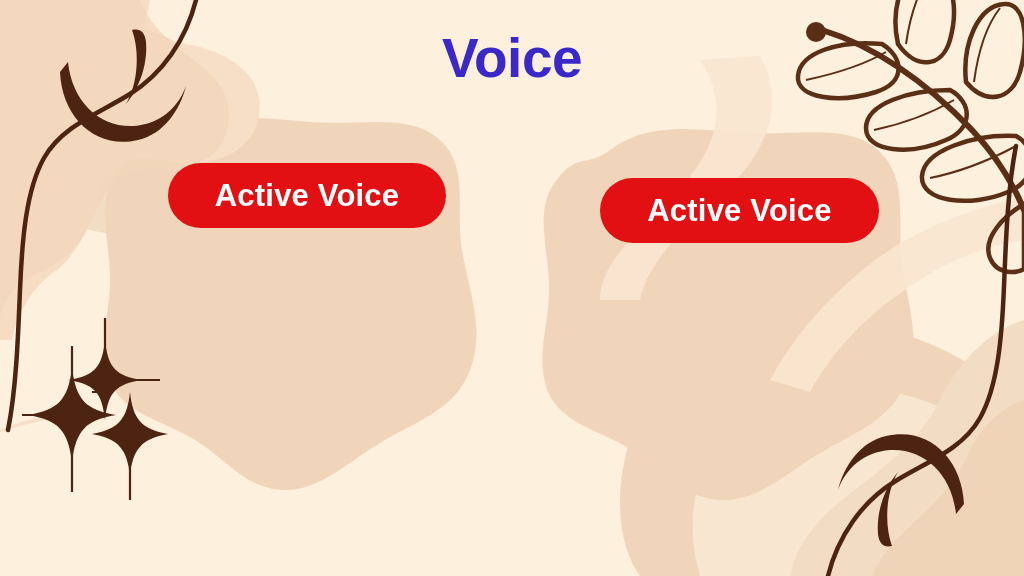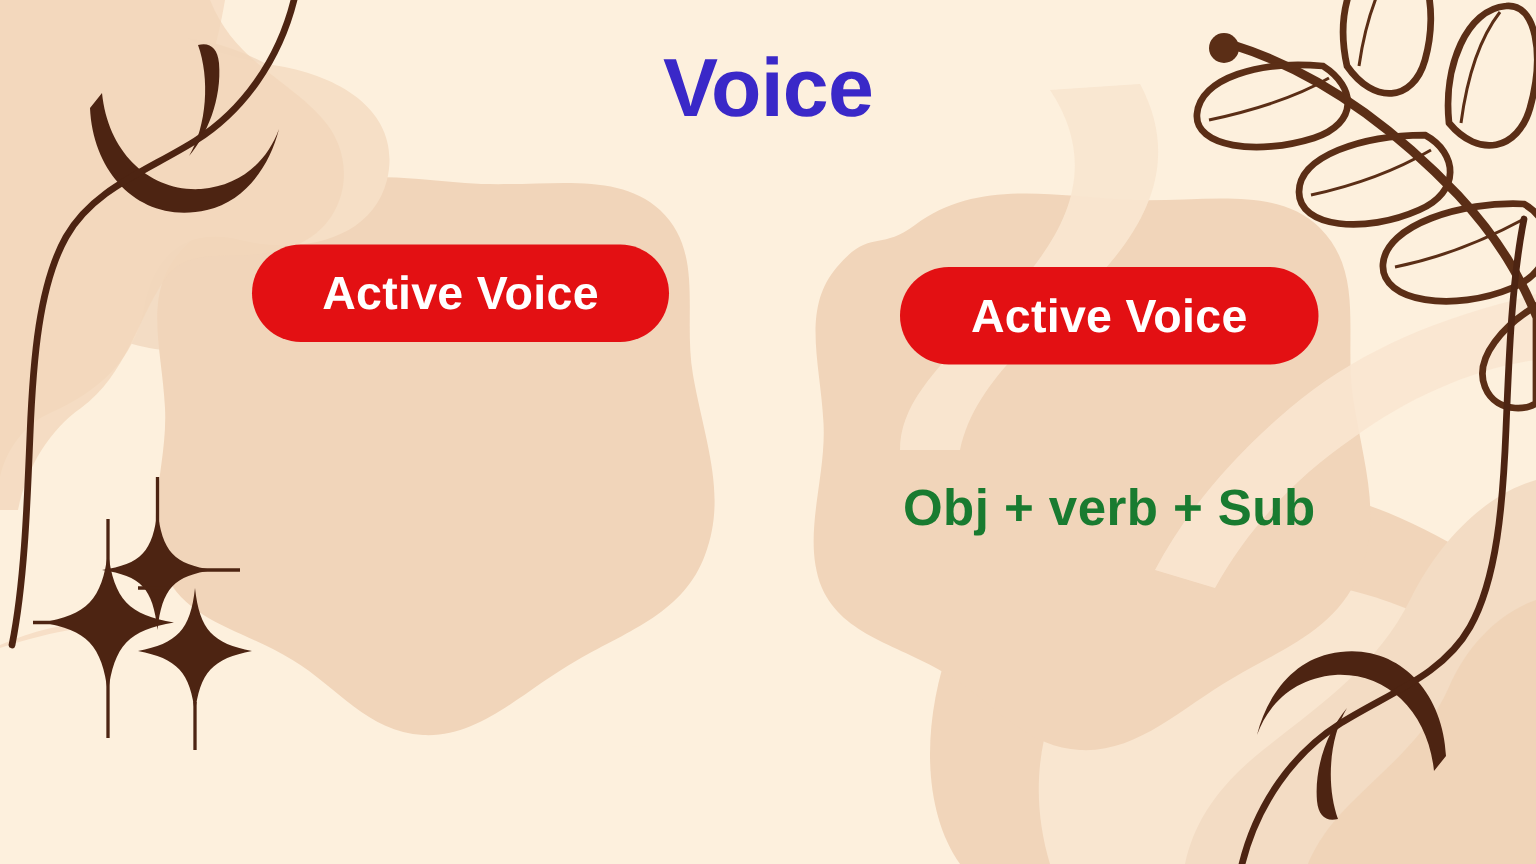--- a/index.html
+++ b/index.html
@@ -265,16 +265,15 @@
 
     <div class="voice-card" id="card-active"></div>
 
     <div class="voice-badge" id="badge-active">Active Voice</div>
 
 
     <div class="voice-card" id="card-passive"></div>
 
     <div class="voice-badge" id="badge-passive">Active Voice</div>
 
-    <div class="voice-formula" id="formula-passive">Obj + verb + Sub</div>
 
   </div>
 </div>
 
 </body></html>

